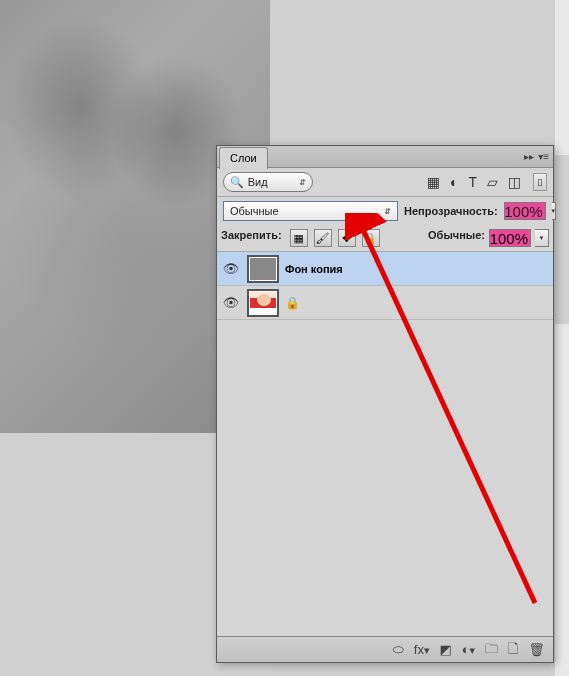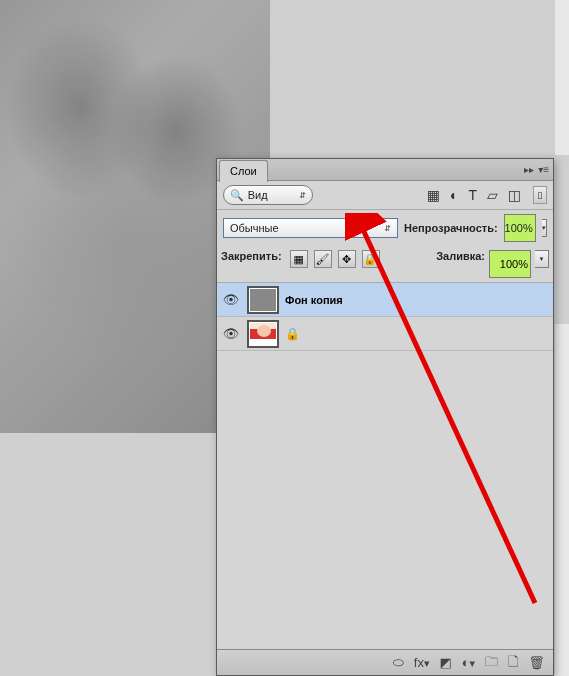--- a/index.html
+++ b/index.html
@@ -35,21 +35,21 @@
 }
 .scrollbar-right2 {
   position: absolute;
   right: 0; top: 324px;
   width: 14px; height: 352px;
   background: #e8e8e8;
 }
 
 .panel {
   position: absolute;
-  left: 216px; top: 158px;
+  left: 216px; top: 145px;
   width: 338px; height: 518px;
   background: #d5d5d5;
   border: 1px solid #5a5a5a;
   box-shadow: 2px 2px 8px rgba(0,0,0,0.3);
   display: flex;
   flex-direction: column;
 }
 .tab-bar {
   height: 22px;
   background: linear-gradient(#c8c8c8, #b8b8b8);
@@ -140,24 +140,24 @@
 }
 .blend-select .arr {
   margin-left: auto;
   font-size: 8px;
   color: #444;
 }
 
 .label { font-size: 11px; color: #222; font-weight: bold; }
 
 .pct-input {
-  width: 42px; height: 28px;
+  width: 42px; height: 18px;
   border: 1px solid #7a7a7a;
-  background: #bef264;
-  font-size: 11px;
+  background: #ec4899;
+  font-size: 15px;
   text-align: right;
   padding-right: 2px;
   display: flex;
   align-items: center;
   justify-content: flex-end;
 }
 .pct-dd {
   width: 14px; height: 18px;
   border: 1px solid #7a7a7a;
   border-left: none;
@@ -309,21 +309,21 @@
 
   <div class="lock-row">
     <span class="label">Закрепить:</span>
     <div class="lock-icons">
       <div class="lock-btn">▦</div>
       <div class="lock-btn">🖌</div>
       <div class="lock-btn">✥</div>
       <div class="lock-btn">🔒</div>
     </div>
     <div class="spacer"></div>
-    <span class="label">Заливка:</span>
+    <span class="label">Обычные:</span>
     <div class="pct-input">
       <span>100%</span>
     </div>
     <div class="pct-dd">▾</div>
   </div>
 
   <div class="layers-list">
     <div class="layer-row selected">
       <div class="eye">👁</div>
       <div class="thumb"></div>

